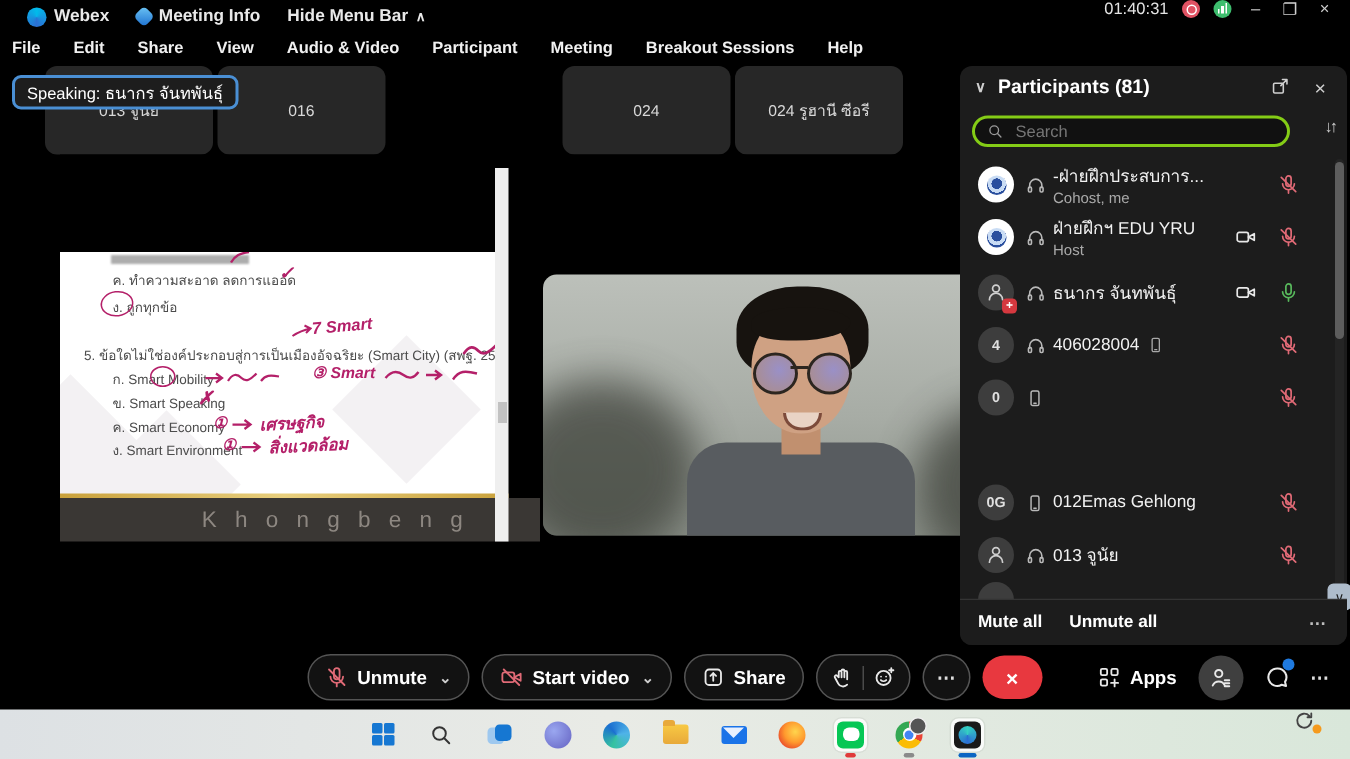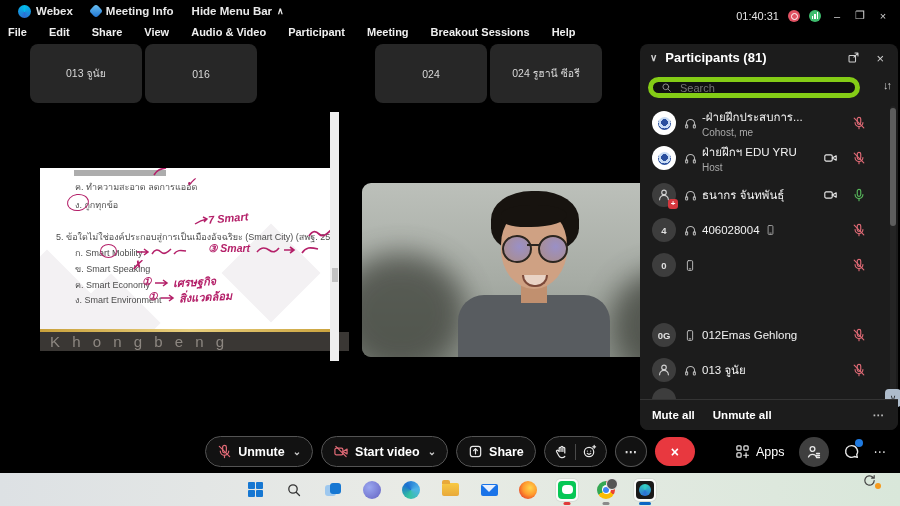--- a/index.html
+++ b/index.html
@@ -8,21 +8,21 @@
   .abs{position:absolute;}
   .ic{display:inline-block;vertical-align:middle;}
   svg.ic{stroke:currentColor;fill:none;stroke-width:1.3;stroke-linecap:round;stroke-linejoin:round;}
   .red{color:#e06a76;} .green{color:#58b85c;} .wht{color:#e8e8e8;} .gry{color:#a8a8a8;}
 
   
   .titlebar{left:0;top:0;width:900px;height:22px;background:#000;display:flex;align-items:center;color:#e9e9e9;font-size:11.5px;}
   .tb-item{display:flex;align-items:center;gap:5px;margin-left:18px;font-weight:700;}
   .wx-logo{width:13px;height:13px;border-radius:50%;background:conic-gradient(#00bceb,#2b6fd4,#00bceb);}
   .mi-shield{width:10px;height:10px;border-radius:3px;transform:rotate(45deg);background:linear-gradient(135deg,#6ec6f5,#1b6fd0);}
-  .tb-right{position:absolute;right:0;top:0;height:22px;display:flex;align-items:flex-end;gap:9px;padding-right:10px;}
+  .tb-right{position:absolute;right:0;top:0;height:22px;display:flex;align-items:flex-start;gap:9px;padding-right:10px;}
   .rec-dot{width:12px;height:12px;border-radius:50%;background:#e05263;display:flex;align-items:center;justify-content:center;}
   .rec-dot i{width:5px;height:5px;border:1.4px solid #fff;border-radius:50%;display:block;}
   .sig-dot{width:12px;height:12px;border-radius:50%;background:#3ebd6e;display:flex;align-items:flex-end;justify-content:center;gap:1px;padding-bottom:3px;box-sizing:border-box;}
   .sig-dot i{display:block;width:1.5px;background:#fff;}
   .winbtn{color:#cfcfcf;font-size:11px;width:14px;text-align:center;}
 
   
   .menubar{left:0;top:22px;width:900px;height:20px;background:#000;display:flex;align-items:center;gap:22px;padding-left:8px;color:#f0f0f0;font-size:11px;font-weight:600;}
 
   
@@ -31,42 +31,42 @@
 
   
   .stage{left:0;top:103px;width:640px;height:327px;background:#000;margin-left:40px;}
   .slide{left:0;top:65px;width:290px;height:162px;background:#fff;overflow:hidden;}
   .s-diamond{width:70px;height:70px;background:#f3f1f3;transform:rotate(45deg);}
   .s-line{position:absolute;color:#4c4c4c;font-size:9px;white-space:nowrap;}
   .ink{position:absolute;color:#b42069;font-weight:700;font-style:italic;white-space:nowrap;}
   .ink-oval{position:absolute;border:1.6px solid #b42069;border-radius:50%;}
   .clipline{position:absolute;background:#6b6b6b;opacity:.55;filter:blur(.6px);}
   .goldbar{position:absolute;left:0;top:226px;width:299px;height:3px;background:linear-gradient(90deg,#c9a13b,#e8cf7e,#c9a13b);}
-  .kband{position:absolute;left:0;top:229px;width:299px;height:19px;background:#3a3734;color:#8d8781;font-size:15px;letter-spacing:4px;display:flex;align-items:center;padding-left:10px;}
+  .kband{position:absolute;left:0;top:229px;width:299px;height:29px;background:#3a3734;color:#8d8781;font-size:15px;letter-spacing:4px;display:flex;align-items:center;padding-left:34px;justify-content:center;}
   .sscroll{position:absolute;left:290px;top:9px;width:9px;height:249px;background:#efefef;}
   .sscroll i{position:absolute;left:1.5px;width:6px;height:14px;background:#c2c2c2;display:block;}
 
   
   .cam-tile{left:320px;top:77px;width:316px;height:216px;background:#000;border-radius:10px;}
   .cam-vid{position:absolute;left:2px;top:3px;width:312px;height:174px;border-radius:9px;overflow:hidden;
            background:linear-gradient(180deg,#bcc0ba 0%,#a7aca5 55%,#8e948c 100%);}
   .blob{position:absolute;background:#3d4039;filter:blur(14px);border-radius:50%;opacity:.75;}
   .hair{position:absolute;left:129px;top:8px;width:88px;height:62px;background:#17130f;border-radius:46% 46% 40% 40%;}
   .face{position:absolute;left:139px;top:26px;width:66px;height:80px;background:#cfa183;border-radius:46% 46% 52% 52%;}
   .fringe{position:absolute;left:139px;top:22px;width:66px;height:22px;background:#17130f;border-radius:50% 50% 60% 40%;}
   .lens{position:absolute;top:52px;width:26px;height:24px;border:2.2px solid #2c2620;border-radius:50%;background:radial-gradient(circle at 60% 40%,rgba(110,130,255,.55),rgba(70,80,140,.25));}
   .smile{position:absolute;left:160px;top:92px;width:22px;height:10px;border:2px solid #7c4a3a;border-top:none;border-radius:0 0 20px 20px;background:#fff8;}
   .shirt{position:absolute;left:96px;top:112px;width:152px;height:64px;background:#585c60;border-radius:26px 26px 0 0;}
   .neck{position:absolute;left:159px;top:100px;width:26px;height:20px;background:#c1906f;}
 
   
   .panel{left:640px;top:44px;width:258px;height:386px;background:#1c1c1c;border-radius:8px;color:#fff;}
   .p-head{position:absolute;left:10px;top:6px;display:flex;align-items:center;gap:8px;font-size:13px;font-weight:700;}
   .p-x{position:absolute;top:7px;color:#cfcfcf;font-size:13px;}
-  .searchbox{position:absolute;left:8px;top:33px;width:212px;height:21px;border:5px solid #84cc16;border-radius:11px;background:#111;display:flex;align-items:center;gap:6px;padding:0 8px;box-sizing:border-box;}
+  .searchbox{position:absolute;left:8px;top:33px;width:212px;height:21px;border:2px solid #84cc16;border-radius:11px;background:#111;display:flex;align-items:center;gap:6px;padding:0 8px;box-sizing:border-box;}
   .searchbox input{background:transparent;border:none;outline:none;color:#ddd;font-size:11px;width:150px;font-family:"Liberation Sans",sans-serif;}
   .sort{position:absolute;right:8px;top:35px;color:#cfcfcf;font-size:11px;letter-spacing:-2px;}
   .prow{position:absolute;left:0;width:250px;height:34px;}
   .pav{position:absolute;left:12px;top:5px;width:24px;height:24px;border-radius:50%;background:#3d3d3d;color:#e0e0e0;font-size:9.5px;font-weight:700;display:flex;align-items:center;justify-content:center;}
   .pav.logo{background:#fff;}
   .pav.logo i{width:13px;height:13px;border-radius:50%;display:block;background:radial-gradient(circle at 50% 42%,#2a4f9e 0 35%,#c9dcf4 36% 60%,#2a4f9e 61%);}
   .badge-red{position:absolute;right:-2px;bottom:-2px;width:10px;height:10px;border-radius:3px;background:#d5383f;color:#fff;font-size:8px;line-height:10px;text-align:center;font-weight:700;}
   .devic{position:absolute;left:44px;top:11px;color:#b9b9b9;}
   .pname{position:absolute;left:62px;top:0;height:34px;width:128px;display:flex;flex-direction:column;justify-content:center;}
   .pname .nm{font-size:11.5px;color:#f2f2f2;white-space:nowrap;overflow:hidden;text-overflow:ellipsis;display:flex;align-items:center;gap:5px;}
@@ -78,21 +78,21 @@
   .pscroll .dn{position:absolute;left:-5px;bottom:-6px;width:16px;height:18px;background:#aebccb;border-radius:4px;color:#1c1c1c;font-size:9px;display:flex;align-items:center;justify-content:center;}
   .p-foot{position:absolute;left:0;bottom:0;width:258px;height:31px;background:#1c1c1c;border-top:1px solid #343434;border-radius:0 0 8px 8px;display:flex;align-items:center;gap:18px;padding-left:12px;box-sizing:border-box;font-size:11.5px;font-weight:700;}
 
   
   .ctrlbar{left:0;top:430px;width:900px;height:43px;background:#000;display:flex;align-items:center;justify-content:center;gap:8px;}
   .pill{display:flex;align-items:center;gap:6px;height:29px;border:1px solid #545454;border-radius:16px;background:#121212;color:#fff;font-size:12.5px;font-weight:700;padding:0 11px;}
   .pill .chev{color:#cfcfcf;font-size:10px;margin-left:2px;}
   .pill.icon-only{padding:0 9px;}
   .vdiv{width:1px;height:16px;background:#4a4a4a;}
   .leave{width:40px;height:29px;border-radius:16px;background:#e8383f;color:#fff;display:flex;align-items:center;justify-content:center;font-size:14px;font-weight:700;}
-  .ctrl-right{position:absolute;right:14px;top:430px;height:43px;display:flex;align-items:center;gap:14px;color:#fff;font-size:12.5px;font-weight:400;}
+  .ctrl-right{position:absolute;right:14px;top:430px;height:43px;display:flex;align-items:center;gap:14px;color:#fff;font-size:12.5px;font-weight:700;}
   .pers-btn{width:30px;height:30px;border-radius:50%;background:#3f3f3f;display:flex;align-items:center;justify-content:center;}
   .chat-wrap{position:relative;}
   .chat-dot{position:absolute;right:-3px;top:-4px;width:8px;height:8px;border-radius:50%;background:#1f7ae0;}
 
   
   .taskbar{left:0;top:473px;width:900px;height:33px;background:linear-gradient(90deg,#dde1e4,#e9ebe6 45%,#d9e7da);display:flex;align-items:center;justify-content:center;gap:17px;}
   .tk{width:22px;height:22px;display:flex;align-items:center;justify-content:center;position:relative;}
   .tk-active{background:rgba(255,255,255,.8);border-radius:5px;box-shadow:0 0 0 1px rgba(0,0,0,.05);}
   .undot{position:absolute;left:50%;transform:translateX(-50%);bottom:-4px;width:7px;height:3px;border-radius:2px;}
   .win-start{width:15px;height:15px;display:grid;grid-template-columns:7px 7px;grid-template-rows:7px 7px;gap:1px;}
@@ -243,20 +243,23 @@
     </div>
   <div class="abs tile" style="left:145px">
       <span>016</span>
     </div>
   <div class="abs tile" style="left:375px">
       <span>024</span>
     </div>
   <div class="abs tile" style="left:490px">
       <span>024 รูฮานี ซีอรี</span>
     </div>
+  <div class="abs tooltip">
+      <span>Speaking: ธนากร จันทพันธุ์</span>
+    </div>
 
   <div class="abs stage">
 
     <div class="abs slide">
       <div class="abs s-diamond" style="left:-28px;top:96px"></div>
       <div class="abs s-diamond" style="left:36px;top:120px"></div>
       <div class="abs s-diamond" style="left:196px;top:70px"></div>
       <div class="clipline" style="left:34px;top:2px;width:92px;height:6px"></div>
       <svg class="abs" style="left:112px;top:-2px" width="16" height="12" viewBox="0 0 16 12">
           <path d="M2 9C5 4 8 3 14 2" stroke="#b42069" stroke-width="1.6" fill="none"></path>

